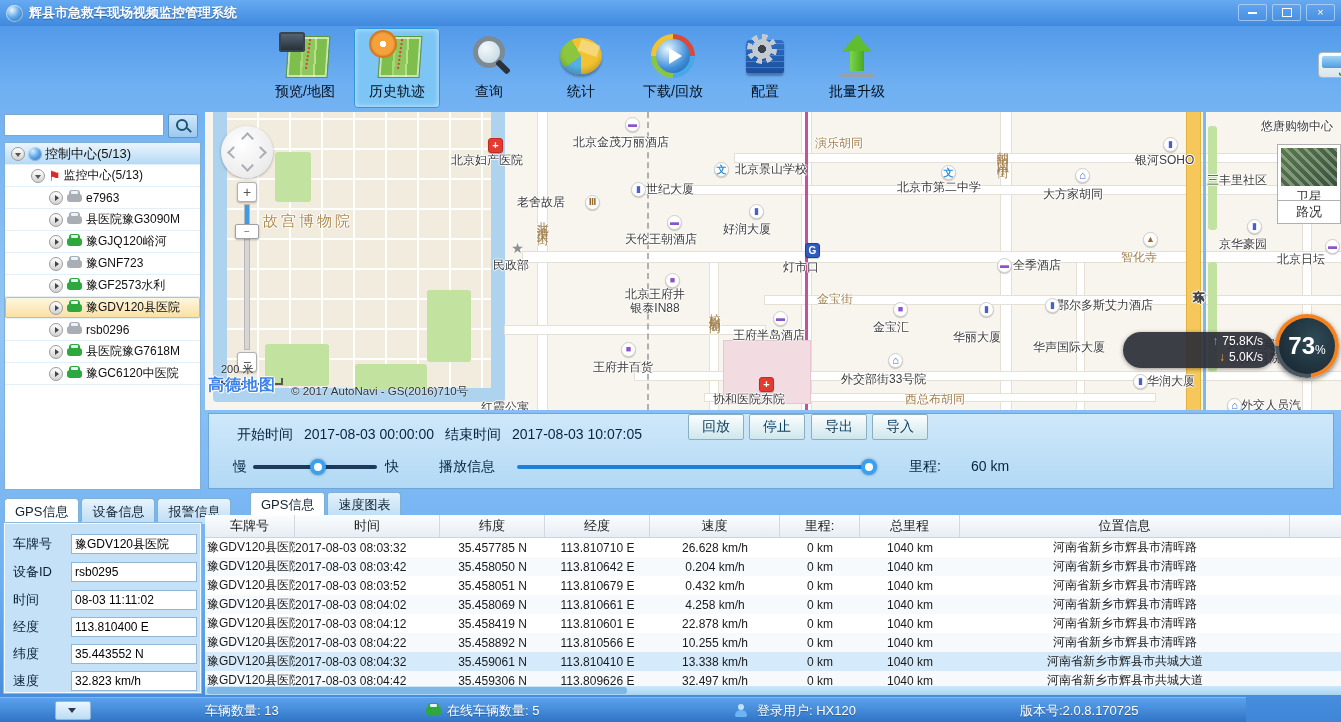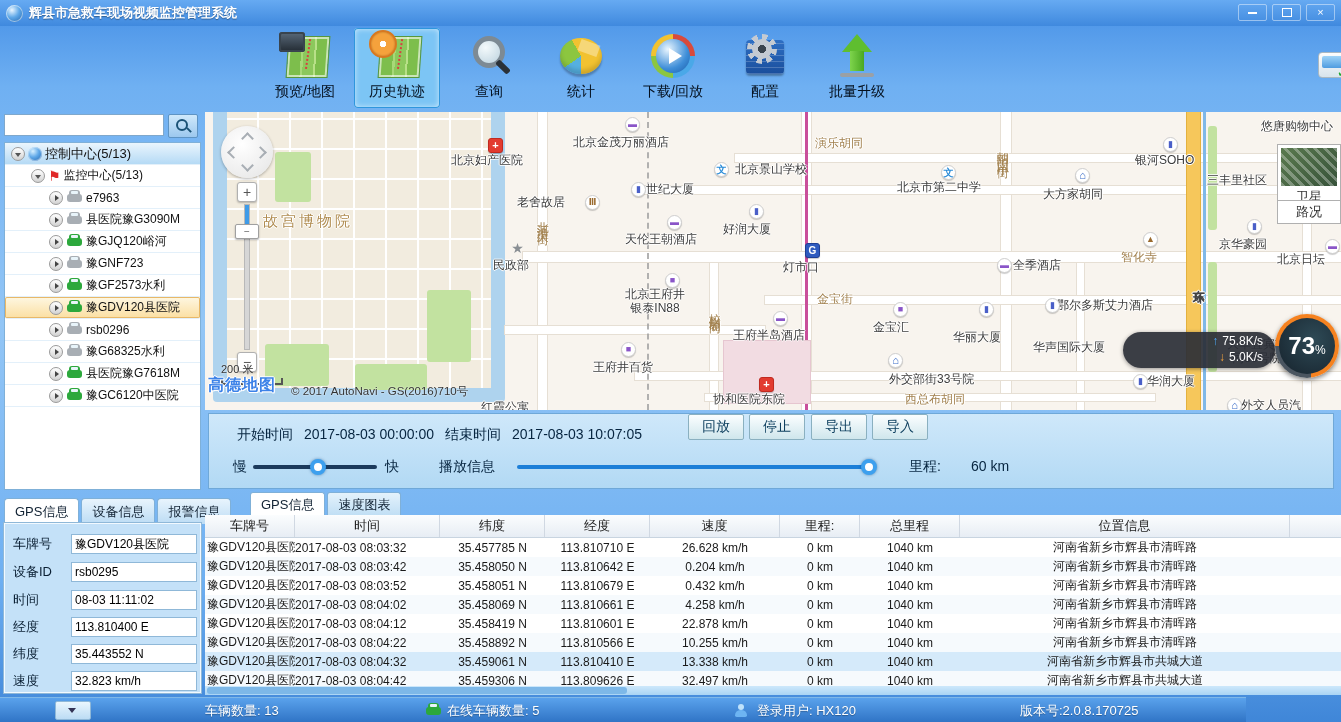--- a/index.html
+++ b/index.html
@@ -363,26 +363,20 @@
         <span class="veh-name">豫GDV120县医院</span>
       </div>
 
       <div class="tree-row tree-veh" data-name="tree-vehicle-item">
         <span class="ind3"></span>
         <span class="cir right" data-name="expand-arrow-icon"></span>
         <span class="car" data-name="vehicle-icon"></span>
         <span class="veh-name">rsb0296</span>
       </div>
 
-      <div class="tree-row tree-veh" data-name="tree-vehicle-item">
-        <span class="ind3"></span>
-        <span class="cir right" data-name="expand-arrow-icon"></span>
-        <span class="car" data-name="vehicle-icon"></span>
-        <span class="veh-name">豫G68325水利</span>
-      </div>
 
       <div class="tree-row tree-veh" data-name="tree-vehicle-item">
         <span class="ind3"></span>
         <span class="cir right" data-name="expand-arrow-icon"></span>
         <span class="car green" data-name="vehicle-icon"></span>
         <span class="veh-name">县医院豫G7618M</span>
       </div>
 
       <div class="tree-row tree-veh" data-name="tree-vehicle-item">
         <span class="ind3"></span>
@@ -505,21 +499,21 @@
       <div class="map-label" data-name="map-label" style="left: 528px; top: 217px; position: absolute;">王府半岛酒店</div>
       <div class="map-label" data-name="map-label" style="left: 668px; top: 209px; position: absolute;">金宝汇</div>
       <div class="map-label" data-name="map-label" style="left: 748px; top: 209px; position: absolute; margin-top: 10px;">华丽大厦</div>
       <div class="map-label" data-name="map-label" style="left: 852px; top: 187px; position: absolute;">鄂尔多斯艾力酒店</div>
       <div class="map-label" data-name="map-label" style="left: 828px; top: 229px; position: absolute;">华声国际大厦</div>
       <div class="map-label two" data-name="map-label" style="left: 1022px; top: 226px; position: absolute;">大羊宜宾胡
 同35号院</div>
       <div class="map-label" data-name="map-label" style="left: 388px; top: 249px; position: absolute;">王府井百货</div>
       <div class="map-label" data-name="map-label" style="left: 942px; top: 263px; position: absolute;">华润大厦</div>
       <div class="map-label" data-name="map-label" style="left: 508px; top: 281px; position: absolute;">协和医院东院</div>
-      <div class="map-label" data-name="map-label" style="left: 636px; top: 261px; position: absolute; margin-left: 48px;">外交部街33号院</div>
+      <div class="map-label" data-name="map-label" style="left: 636px; top: 261px; position: absolute;">外交部街33号院</div>
       <div class="map-label street" data-name="map-label" style="left: 700px; top: 281px; position: absolute;">西总布胡同</div>
       <div class="map-label" data-name="map-label" style="left: 1036px; top: 287px; position: absolute;">外交人员汽</div>
       <div class="map-label" data-name="map-label" style="left: 276px; top: 289px; position: absolute;">红霞公寓</div>
     </div>
 
   <div>
 
   <span class="map-icon" data-name="hotel-icon" style="left: 420px; top: 5px; position: absolute;"></span>
       <span class="map-icon" data-name="hospital-icon" style="left: 283px; top: 26px; position: absolute;"></span>
       <span class="map-icon" data-name="school-icon" style="left: 509px; top: 50px; position: absolute;"></span>

